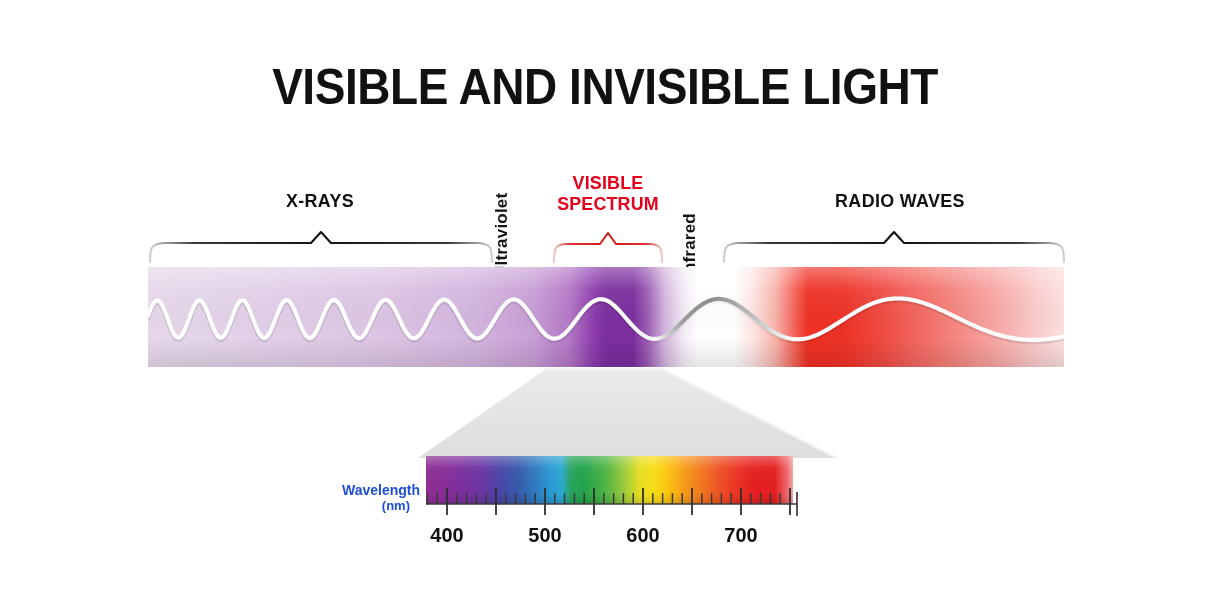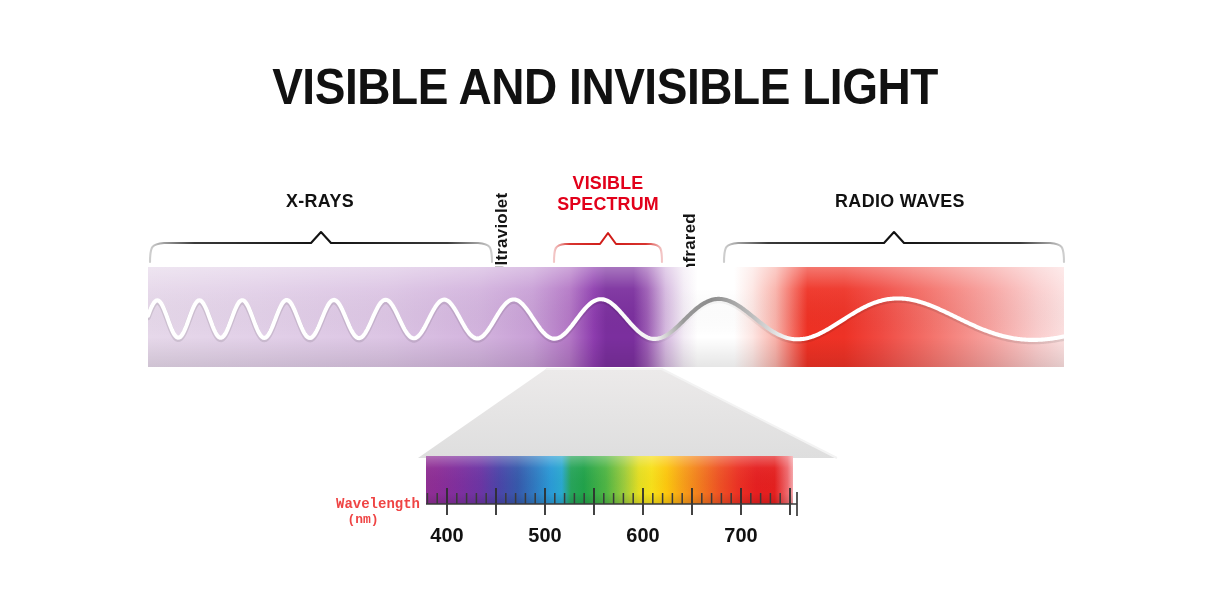--- a/index.html
+++ b/index.html
@@ -123,34 +123,34 @@
     left: 310px;
     top: 452px;
     width: 520px;
     height: 100px;
   }
 
   
   #wavelength-label {
     position: absolute;
     left: 316px;
-    top: 496px;
+    top: 482px;
     width: 104px;
     text-align: right;
-    font-family: Liberation Mono, monospace;
+    font-family: Liberation Sans, sans-serif;
     font-weight: bold;
     font-size: 14px;
-    color: #ef4444;
+    color: #1d4ed8;
     line-height: 16px;
   }
   #wavelength-label .unit {
     display: block;
     font-size: 13px;
     font-weight: bold;
-    text-align: center;
+    text-align: right;
     padding-right: 10px;
   }
   .tick-number {
     position: absolute;
     top: 523px;
     font-family: "Liberation Sans", sans-serif;
     font-weight: bold;
     font-size: 21px;
     color: #111111;
     width: 60px;

